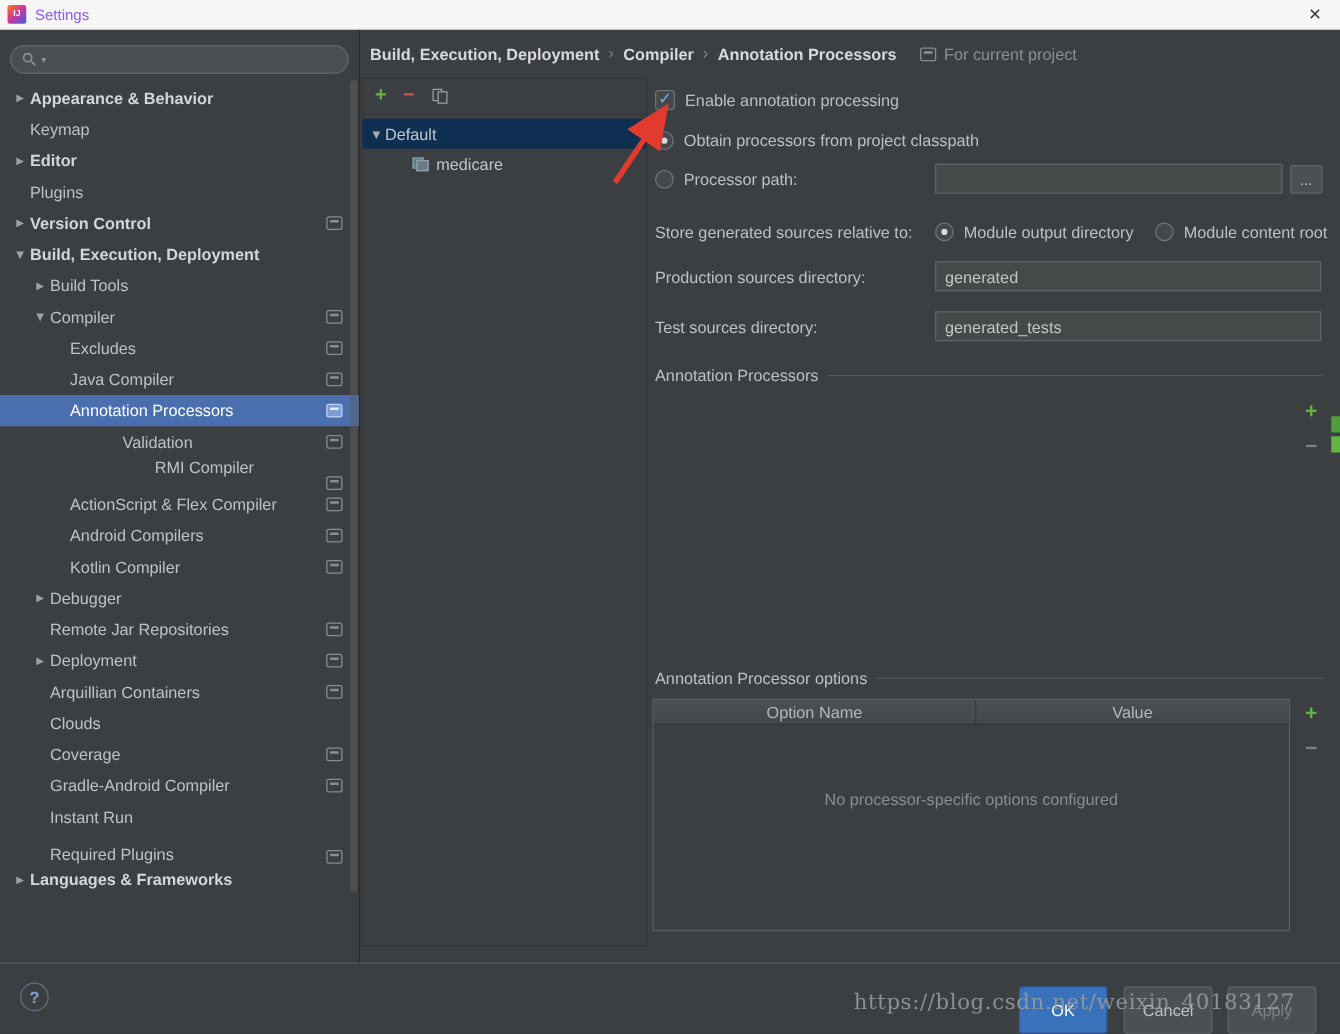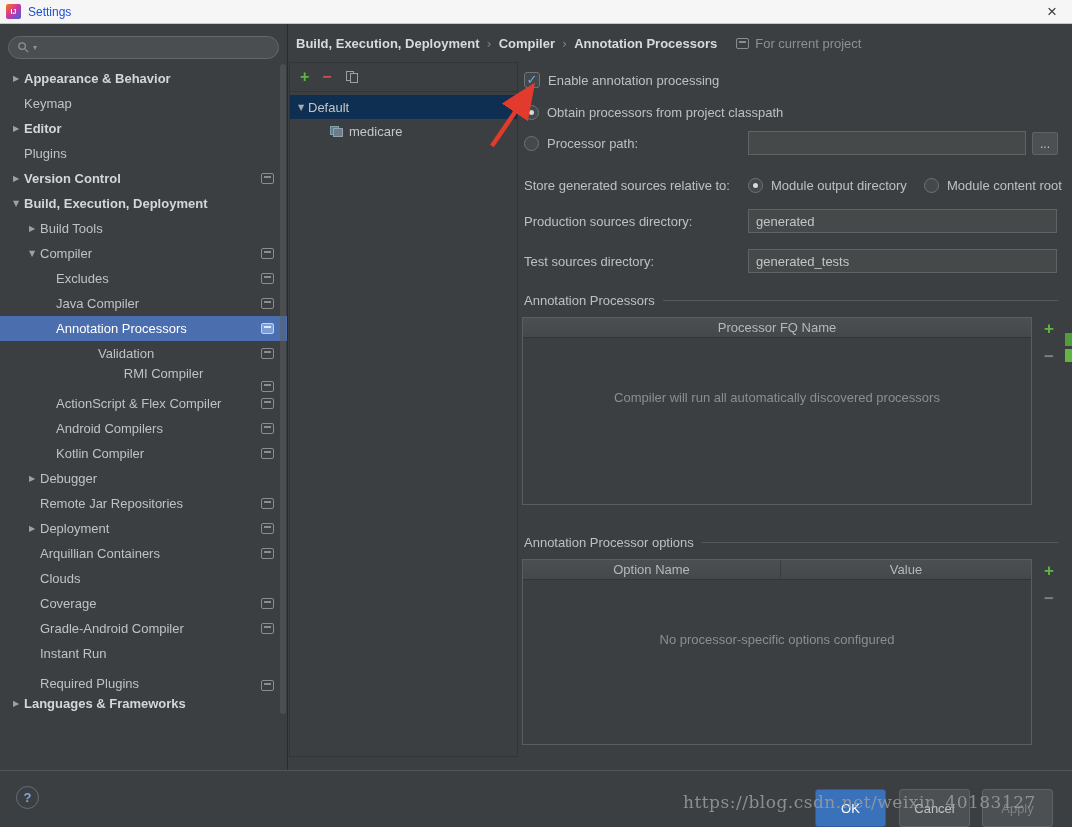--- a/index.html
+++ b/index.html
@@ -2,21 +2,21 @@
 <html><head>
 <meta charset="utf-8">
 <style>
 *{box-sizing:border-box;margin:0;padding:0}
 html,body{width:1072px;height:827px}
 body{position:relative;background:#3c3f41;font-family:"Liberation Sans","DejaVu Sans",sans-serif;font-size:13px;color:#bdc0c2;overflow:hidden}
 
 
 .titlebar{position:absolute;left:0;right:0;top:0;height:24px;background:#f6f6f6;border-bottom:1px solid #c8c8c8;display:flex;align-items:center;z-index:5}
 .logo{width:15px;height:15px;margin-left:6px;border-radius:2px;background:linear-gradient(135deg,#f97a12,#cf35a0 48%,#3a66e0);color:#fff;font-size:7px;font-weight:bold;display:flex;align-items:center;justify-content:center}
-.title-text{margin-left:7px;font-size:12px;color:#1d4ed8}
+.title-text{margin-left:7px;font-size:12px;color:#8b5cf6}
 .close-btn{margin-left:auto;width:40px;height:24px;display:flex;align-items:center;justify-content:center;font-size:17px;color:#3a3a3a;cursor:pointer}
 
 
 .sidebar{position:absolute;left:0;top:24px;bottom:57px;width:288px;border-right:1px solid #2a2a2a;background:#3c3f41}
 .searchbox{position:absolute;left:8px;top:12px;width:271px;height:23px;background:#4b4e50;border:1px solid #646868;border-radius:12px;display:flex;align-items:center;padding:0 8px;gap:3px}
 .searchbox input{flex:1;background:transparent;border:none;outline:none;color:#ccc;font:inherit}
 .search-caret{font-size:8px;color:#8e9294;font-family:"DejaVu Sans",sans-serif}
 .tree{position:absolute;left:0;right:0;top:42px}
 .tree-row{height:25px;display:flex;align-items:center;cursor:pointer}
 .tree-row.bold .tree-label{font-weight:bold;color:#d4d7d9}
@@ -309,26 +309,20 @@
     <div class="tfield" style="left:230px;top:147px;width:309px">generated</div>
 
     <div class="crow" style="top:187px">
       <span class="lbl">Test sources directory:</span>
     </div>
     <div class="tfield" style="left:230px;top:187px;width:309px">generated_tests</div>
 
     <div class="section" style="top:231px">
       <span>Annotation Processors</span>
     </div>
-    <div class="dtable" style="left:4px;top:255px;width:510px;height:188px">
-      <div class="thead">
-        <div class="th" style="width:100%">Processor FQ Name</div>
-      </div>
-      <div class="tempty">Compiler will run all automatically discovered processors</div>
-    </div>
     <div class="tbtn add" style="left:520px;top:256px">+</div>
     <div class="tbtn rem" style="left:520px;top:284px">−</div>
 
     <div class="section" style="top:473px">
       <span>Annotation Processor options</span>
     </div>
     <div class="dtable" style="left:4px;top:497px;width:510px;height:186px">
       <div class="thead">
         <div class="th" style="width:50.6%">Option Name</div>
         <div class="th" style="width:49.4%">Value</div>

